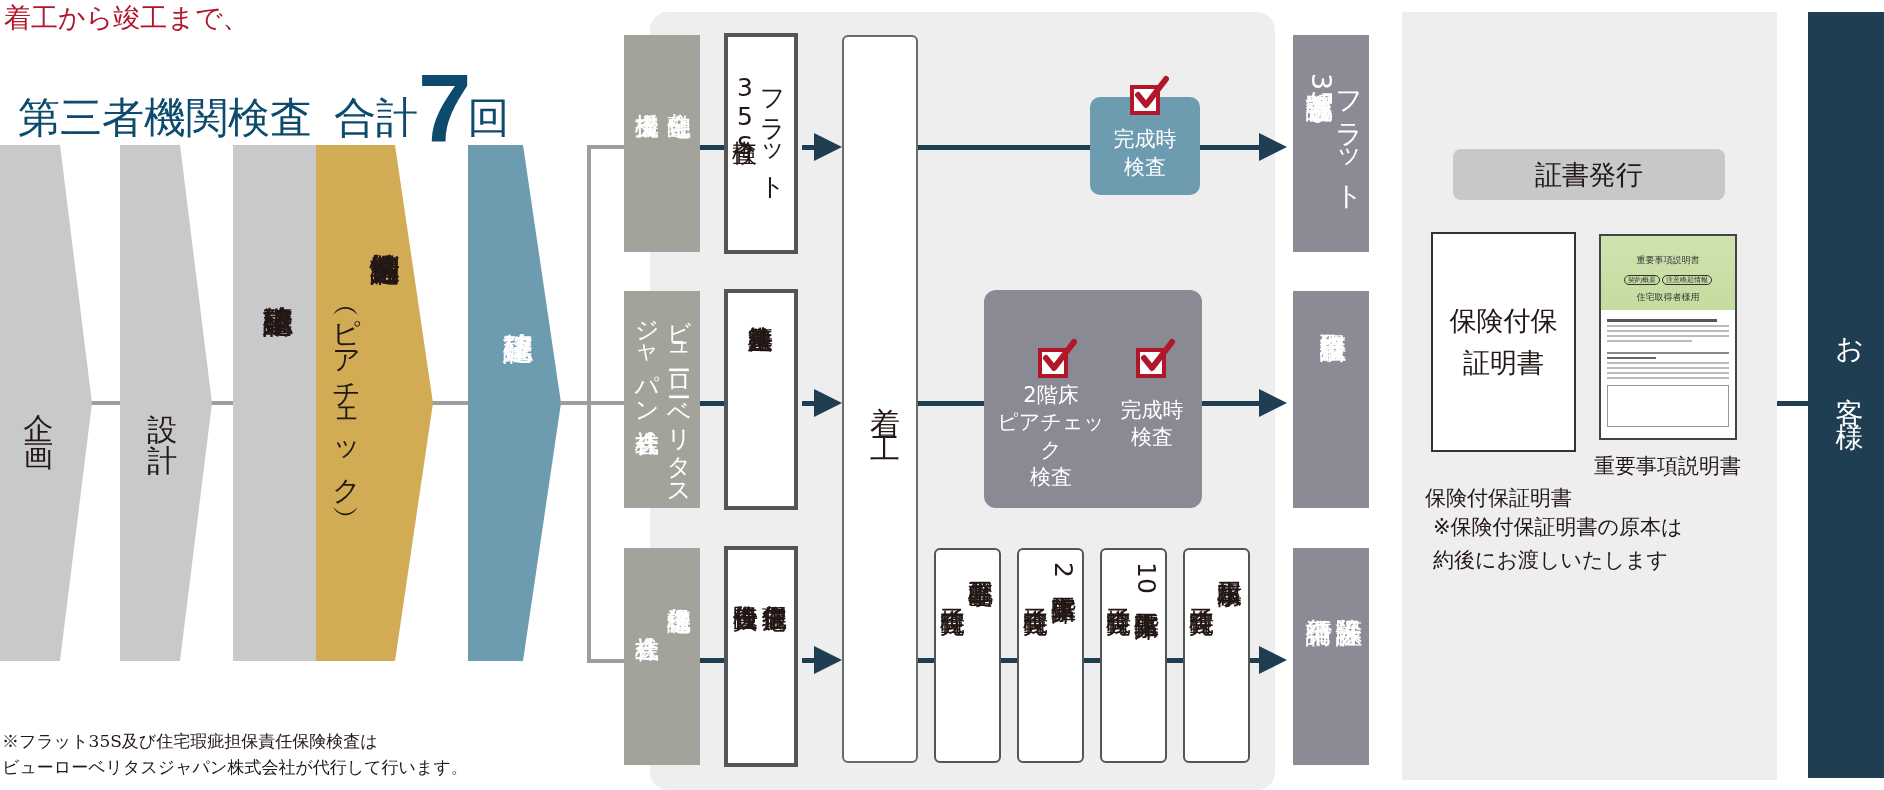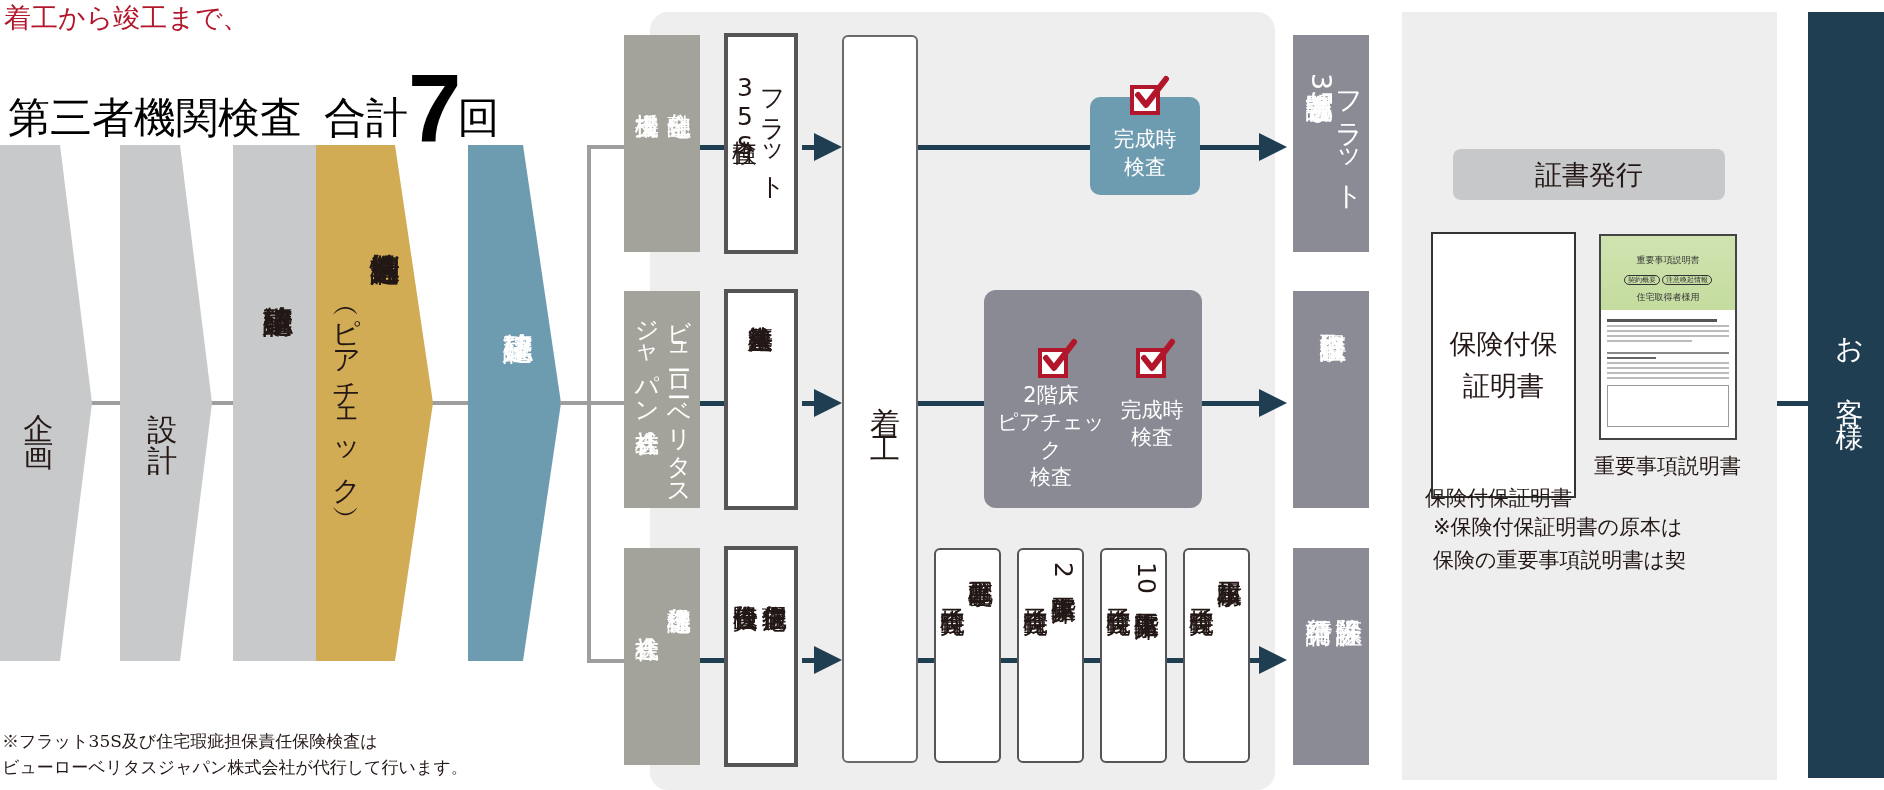--- a/index.html
+++ b/index.html
@@ -4,21 +4,21 @@
 <style>
   html, body { margin:0; padding:0; }
   body { width:1884px; height:790px; position:relative; background:#ffffff; overflow:hidden;
          font-family:"DejaVu Sans", sans-serif; color:#231815; }
   .abs { position:absolute; }
   .vt { writing-mode:vertical-rl; text-orientation:upright; }
   .center { display:flex; align-items:center; justify-content:center;text-align:center; }
 
   
   .title1 { left:4px; top:0px; font-size:27px; color:#b2162a; letter-spacing:0px; }
-  .title2 { left:8px; top:44px; font-size:42px; color:#000000; white-space:nowrap; }
+  .title2 { left:18px; top:44px; font-size:42px; color:#0c4a6e; white-space:nowrap; }
   .title2 .big { font-size:96px; font-family:"Liberation Sans", sans-serif; font-weight:bold; position:relative; top:10px; letter-spacing:-4px; }
   .title2 .total { margin-left:22px; }
 
   
   .chev { position:absolute; top:145px; height:516px; }
   .chev-text { position:absolute; font-size:30px; line-height:1.15; }
 
   
   .hline { position:absolute; height:4px; background:#9e9e9e; }
   .vline { position:absolute; width:4px; background:#9e9e9e; }
@@ -34,21 +34,21 @@
 
   .arrowhead { position:absolute; width:0; height:0; border-top:14px solid transparent; border-bottom:14px solid transparent; border-left:28px solid #1f3e52; }
 
   .chk { position:absolute; width:30px; height:30px; border:4px solid #b2162a; background:#fff; box-sizing:border-box; }
   .chk svg { position:absolute; left:2px; top:-12px; overflow:visible; }
 
   .box-blue { position:absolute; left:1090px; top:97px; width:110px; height:98px; background:#6d9bb0; border-radius:10px; color:#fff; font-size:21px; text-align:center; line-height:1.35; }
   .box-gray { position:absolute; left:984px; top:290px; width:218px; height:218px; background:#898a94; border-radius:12px; color:#fff; font-size:21px; text-align:center; line-height:1.3; }
 
   .cert-head { position:absolute; left:1453px; top:149px; width:272px; height:51px; background:#c7c8c9; border-radius:8px; font-size:27px; }
-  .doc1 { position:absolute; left:1431px; top:232px; width:145px; height:266px; background:#fff; border:2px solid #333; box-sizing:border-box; font-size:27px; text-align:center; line-height:1.55; }
+  .doc1 { position:absolute; left:1431px; top:232px; width:145px; height:220px; background:#fff; border:2px solid #333; box-sizing:border-box; font-size:27px; text-align:center; line-height:1.55; }
   .doc2 { position:absolute; left:1599px; top:234px; width:138px; height:206px; background:#fff; border:2px solid #444; box-sizing:border-box; overflow:hidden; }
   .doc2 .top { height:74px; background:linear-gradient(180deg,#cfe3b0,#c4dc9e); text-align:center; font-size:7px; color:#333; padding-top:18px; box-sizing:border-box; font-family:"DejaVu Serif", serif; }
   .doc2 .lines { padding:6px 6px; }
   .doc2 .ln { height:2px; background:#bbb; margin:3px 0; }
   .doc-caption { position:absolute; top:452px; font-size:21px; white-space:nowrap; }
   .note-right { position:absolute; left:1433px; top:511px; font-size:21px; line-height:1.55; width:340px; }
   .note-bottom { position:absolute; left:2px; top:728px; font-size:17px; line-height:1.55; font-family:"DejaVu Serif", serif; }
 
   .customer { position:absolute; left:1808px; top:12px; width:76px; height:766px; background:#1f3e52; color:#fff; font-size:28px; }
 </style>
@@ -233,21 +233,21 @@
       <div class="ln"></div>
       <div class="ln"></div>
     <div style="border:1px solid #999; height:40px; margin-top:6px;"></div>
   </div>
 </div>
 <div class="doc-caption" style="left:1425px;margin-top:32px;">保険付保証明書</div>
 <div class="doc-caption" style="left:1594px;">重要事項説明書</div>
 
 <div class="note-right">
   <div>※保険付保証明書の原本は</div>
-  <div>保険の重要事項説明書は契</div>
+  <div>約後にお渡しいたします</div>
 </div>
 
 <div class="dline" style="left:1777px; top:401px; width:31px;"></div>
 <div class="customer">
   <div class="vt" style="position:absolute; left:22px; top:305px; height:200px; letter-spacing:26px;">お客様</div>
 </div>
 
 <div class="note-bottom">
   <div>※フラット35S及び住宅瑕疵担保責任保険検査は</div>
   <div>ビューローベリタスジャパン株式会社が代行して行います。</div>

